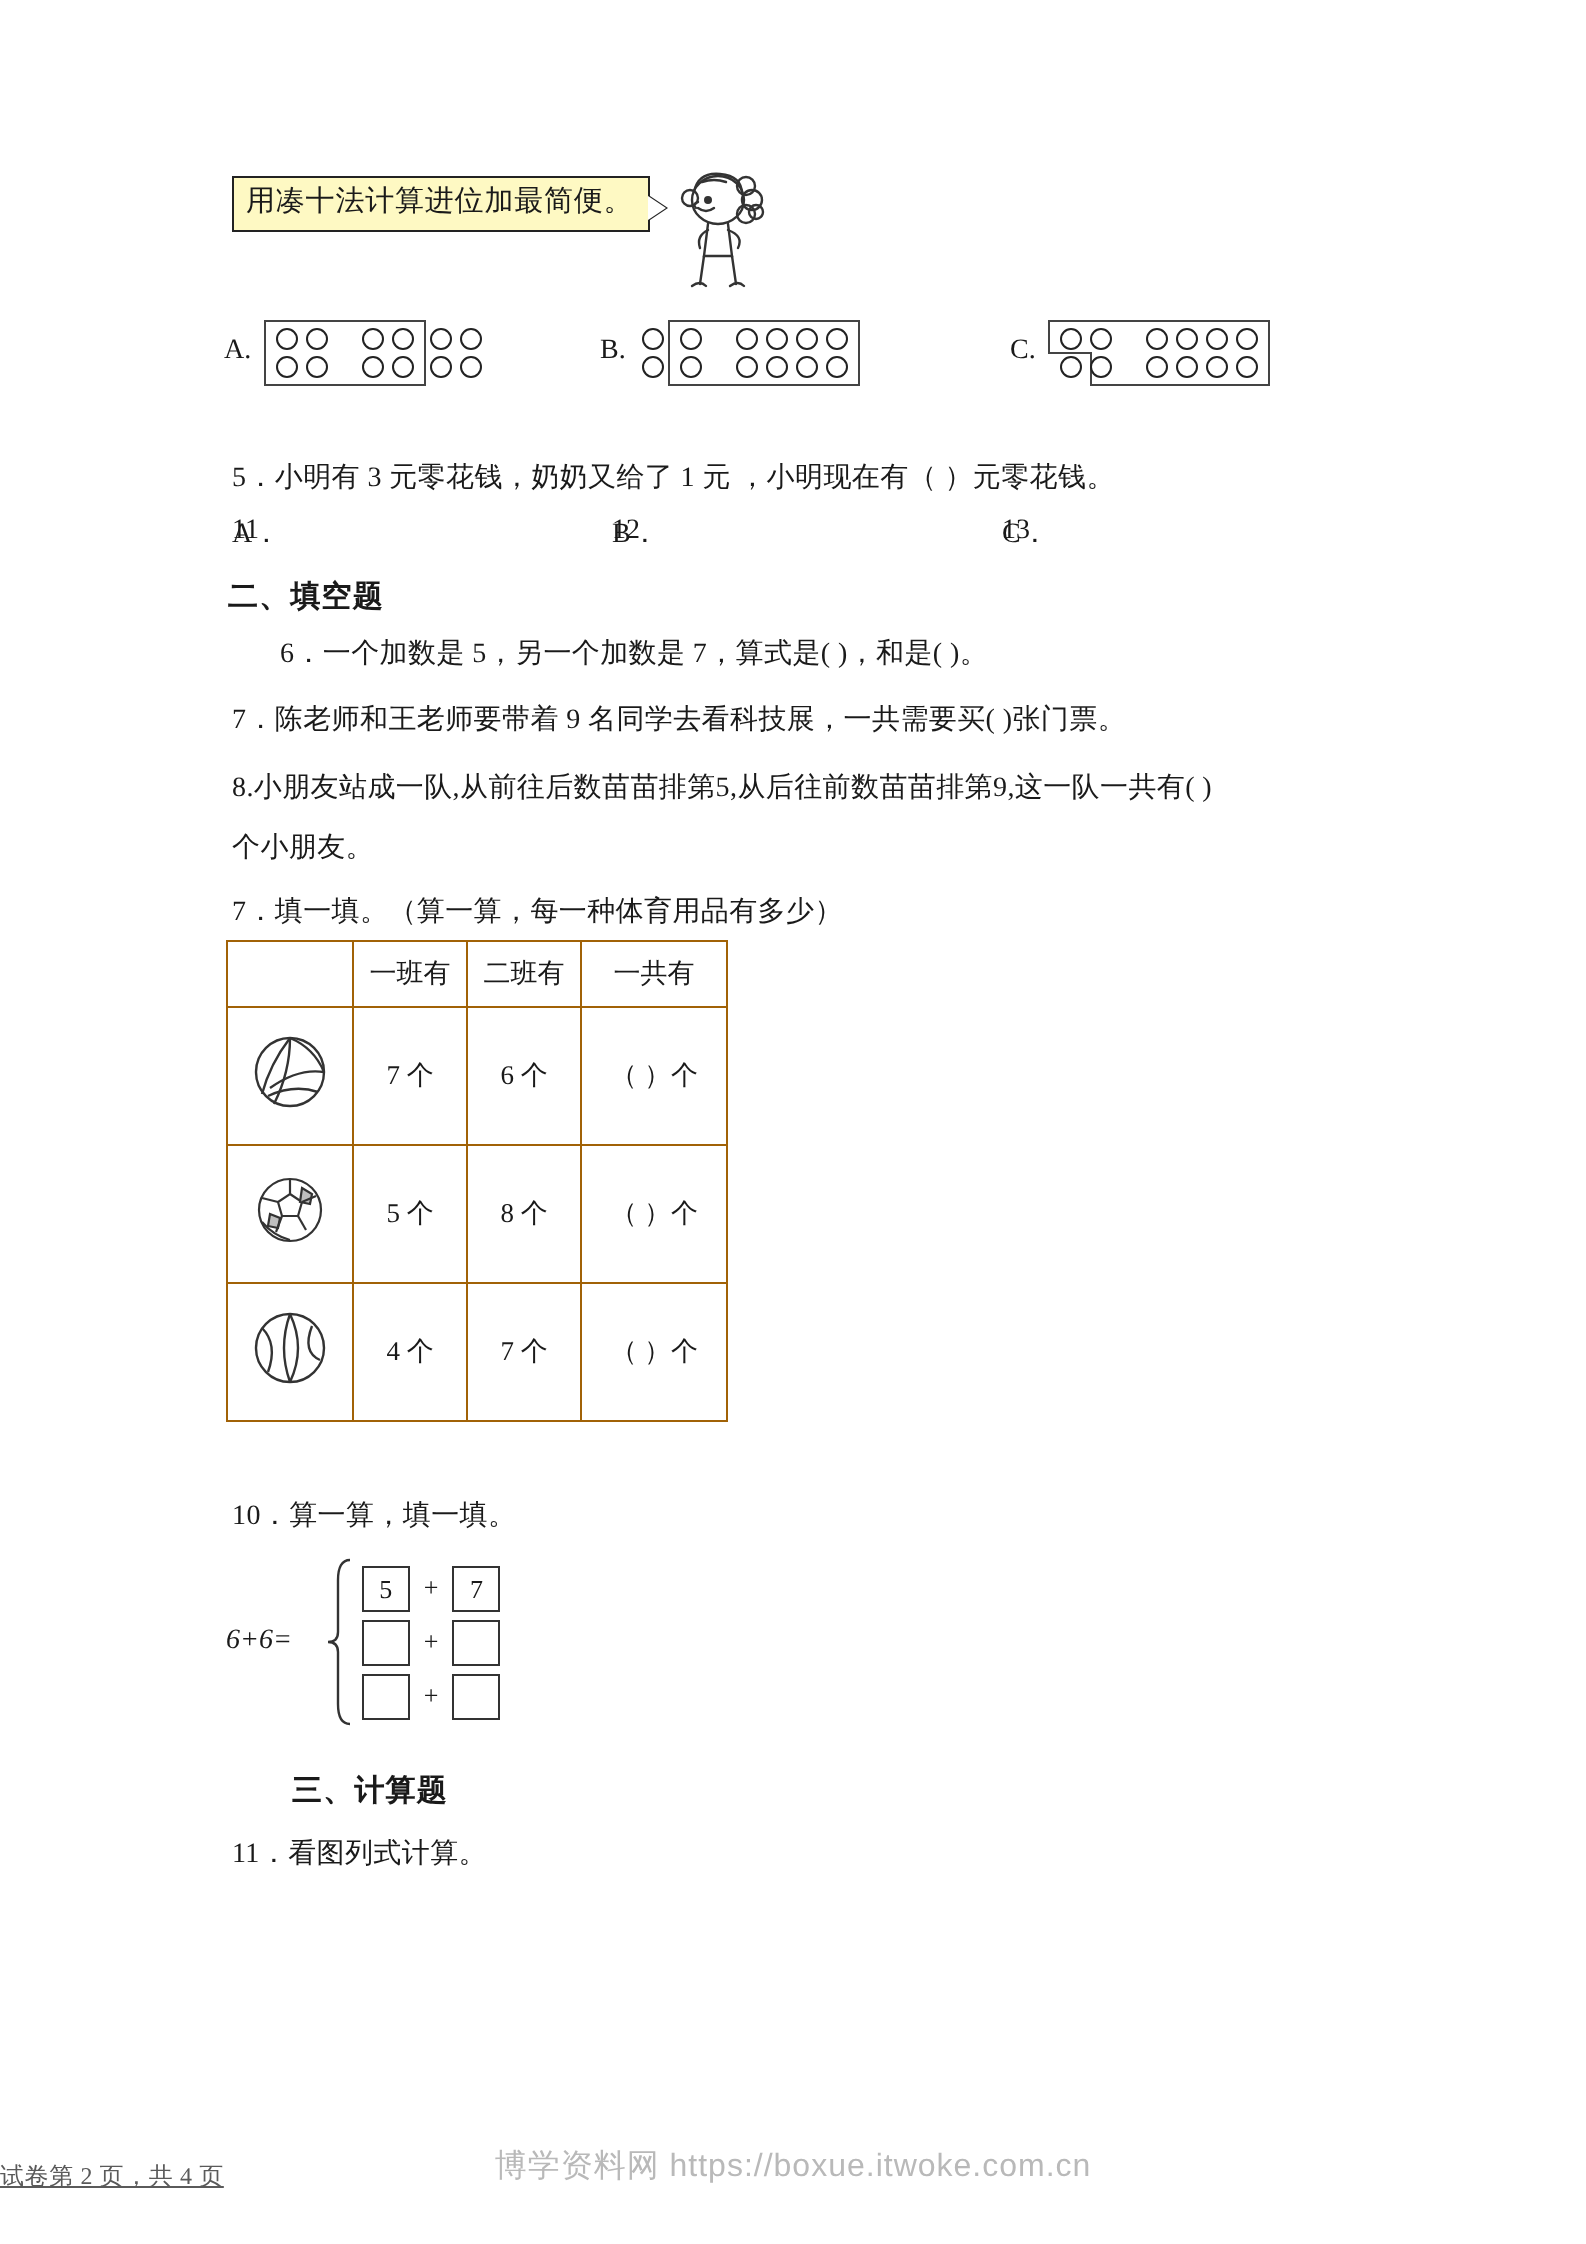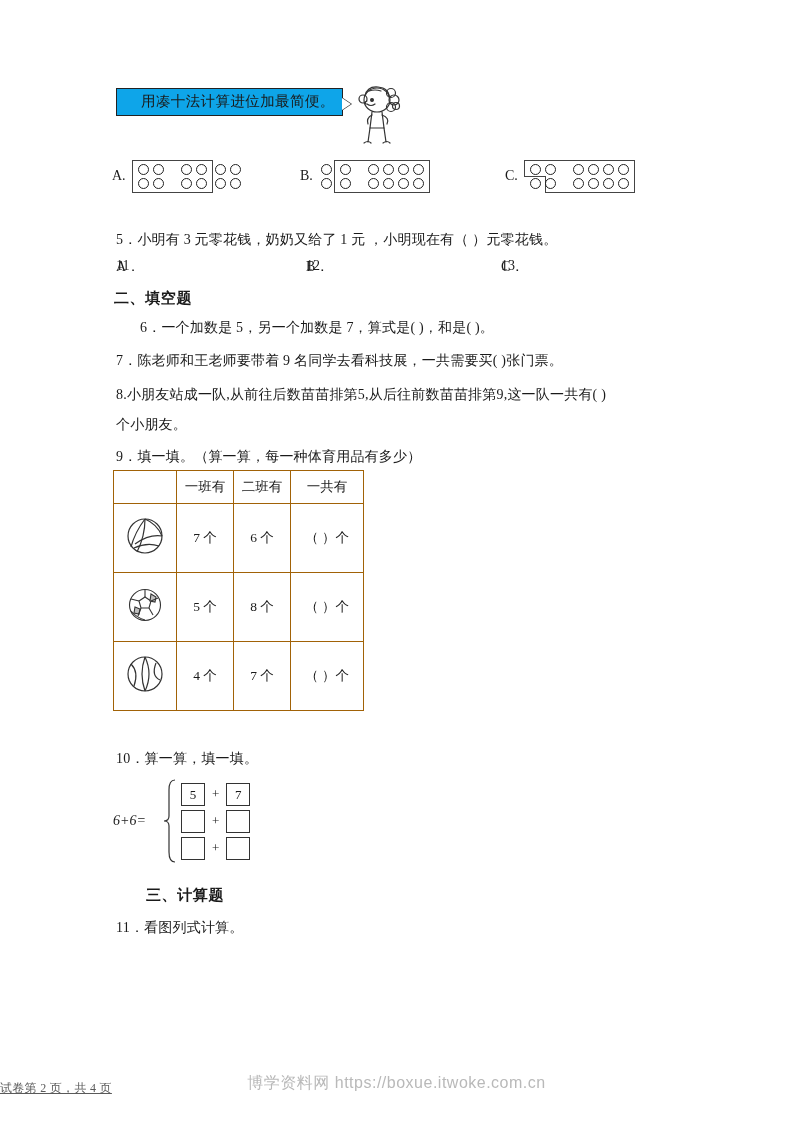--- a/index.html
+++ b/index.html
@@ -25,25 +25,25 @@
   
   .bubble-row {
     position: absolute;
     left: 116px;
     top: 88px;
     display: flex;
     align-items: flex-start;
   }
   .bubble {
     border: 1px solid #222;
-    padding: 4px 7px 5px 24px;
+    padding: 4px 7px 5px 6px;
     font-size: 14.5px;
     line-height: 1.15;
     letter-spacing: 0.4px;
-    background: #0ea5e9;
+    background: #fef9c3;
     position: relative;
     white-space: nowrap;
   }
   .bubble-tail {
     position: absolute;
     right: -9px;
     top: 9px;
     width: 0; height: 0;
     border-top: 6px solid transparent;
     border-bottom: 6px solid transparent;
@@ -385,21 +385,21 @@
     </span>
   </div>
 
   <div class="sect" style="left:114px; top:289px;">二、填空题</div>
 
   <div class="q" style="left:116px; top:317px;margin-left:24px;">6．一个加数是 5，另一个加数是 7，算式是(            )，和是(         )。</div>
   <div class="q" style="left:116px; top:350px;">7．陈老师和王老师要带着 9 名同学去看科技展，一共需要买(           )张门票。</div>
   <div class="q" style="left:116px; top:384px;">8.小朋友站成一队,从前往后数苗苗排第5,从后往前数苗苗排第9,这一队一共有(               )</div>
   <div class="q" style="left:116px; top:414px;">个小朋友。</div>
 
-  <div class="q" style="left:116px; top:446px;">9．填一填。（算一算，每一种体育用品有多少）</div>
+  <div class="q" style="left:116px; top:446px;">7．填一填。（算一算，每一种体育用品有多少）</div>
 
   <table class="tbl">
     <tbody>
         <tr class="hrow">
       <td class="c0"></td>
       <td class="c1">一班有</td>
       <td class="c2">二班有</td>
       <td class="c3">一共有</td>
     </tr>
 

